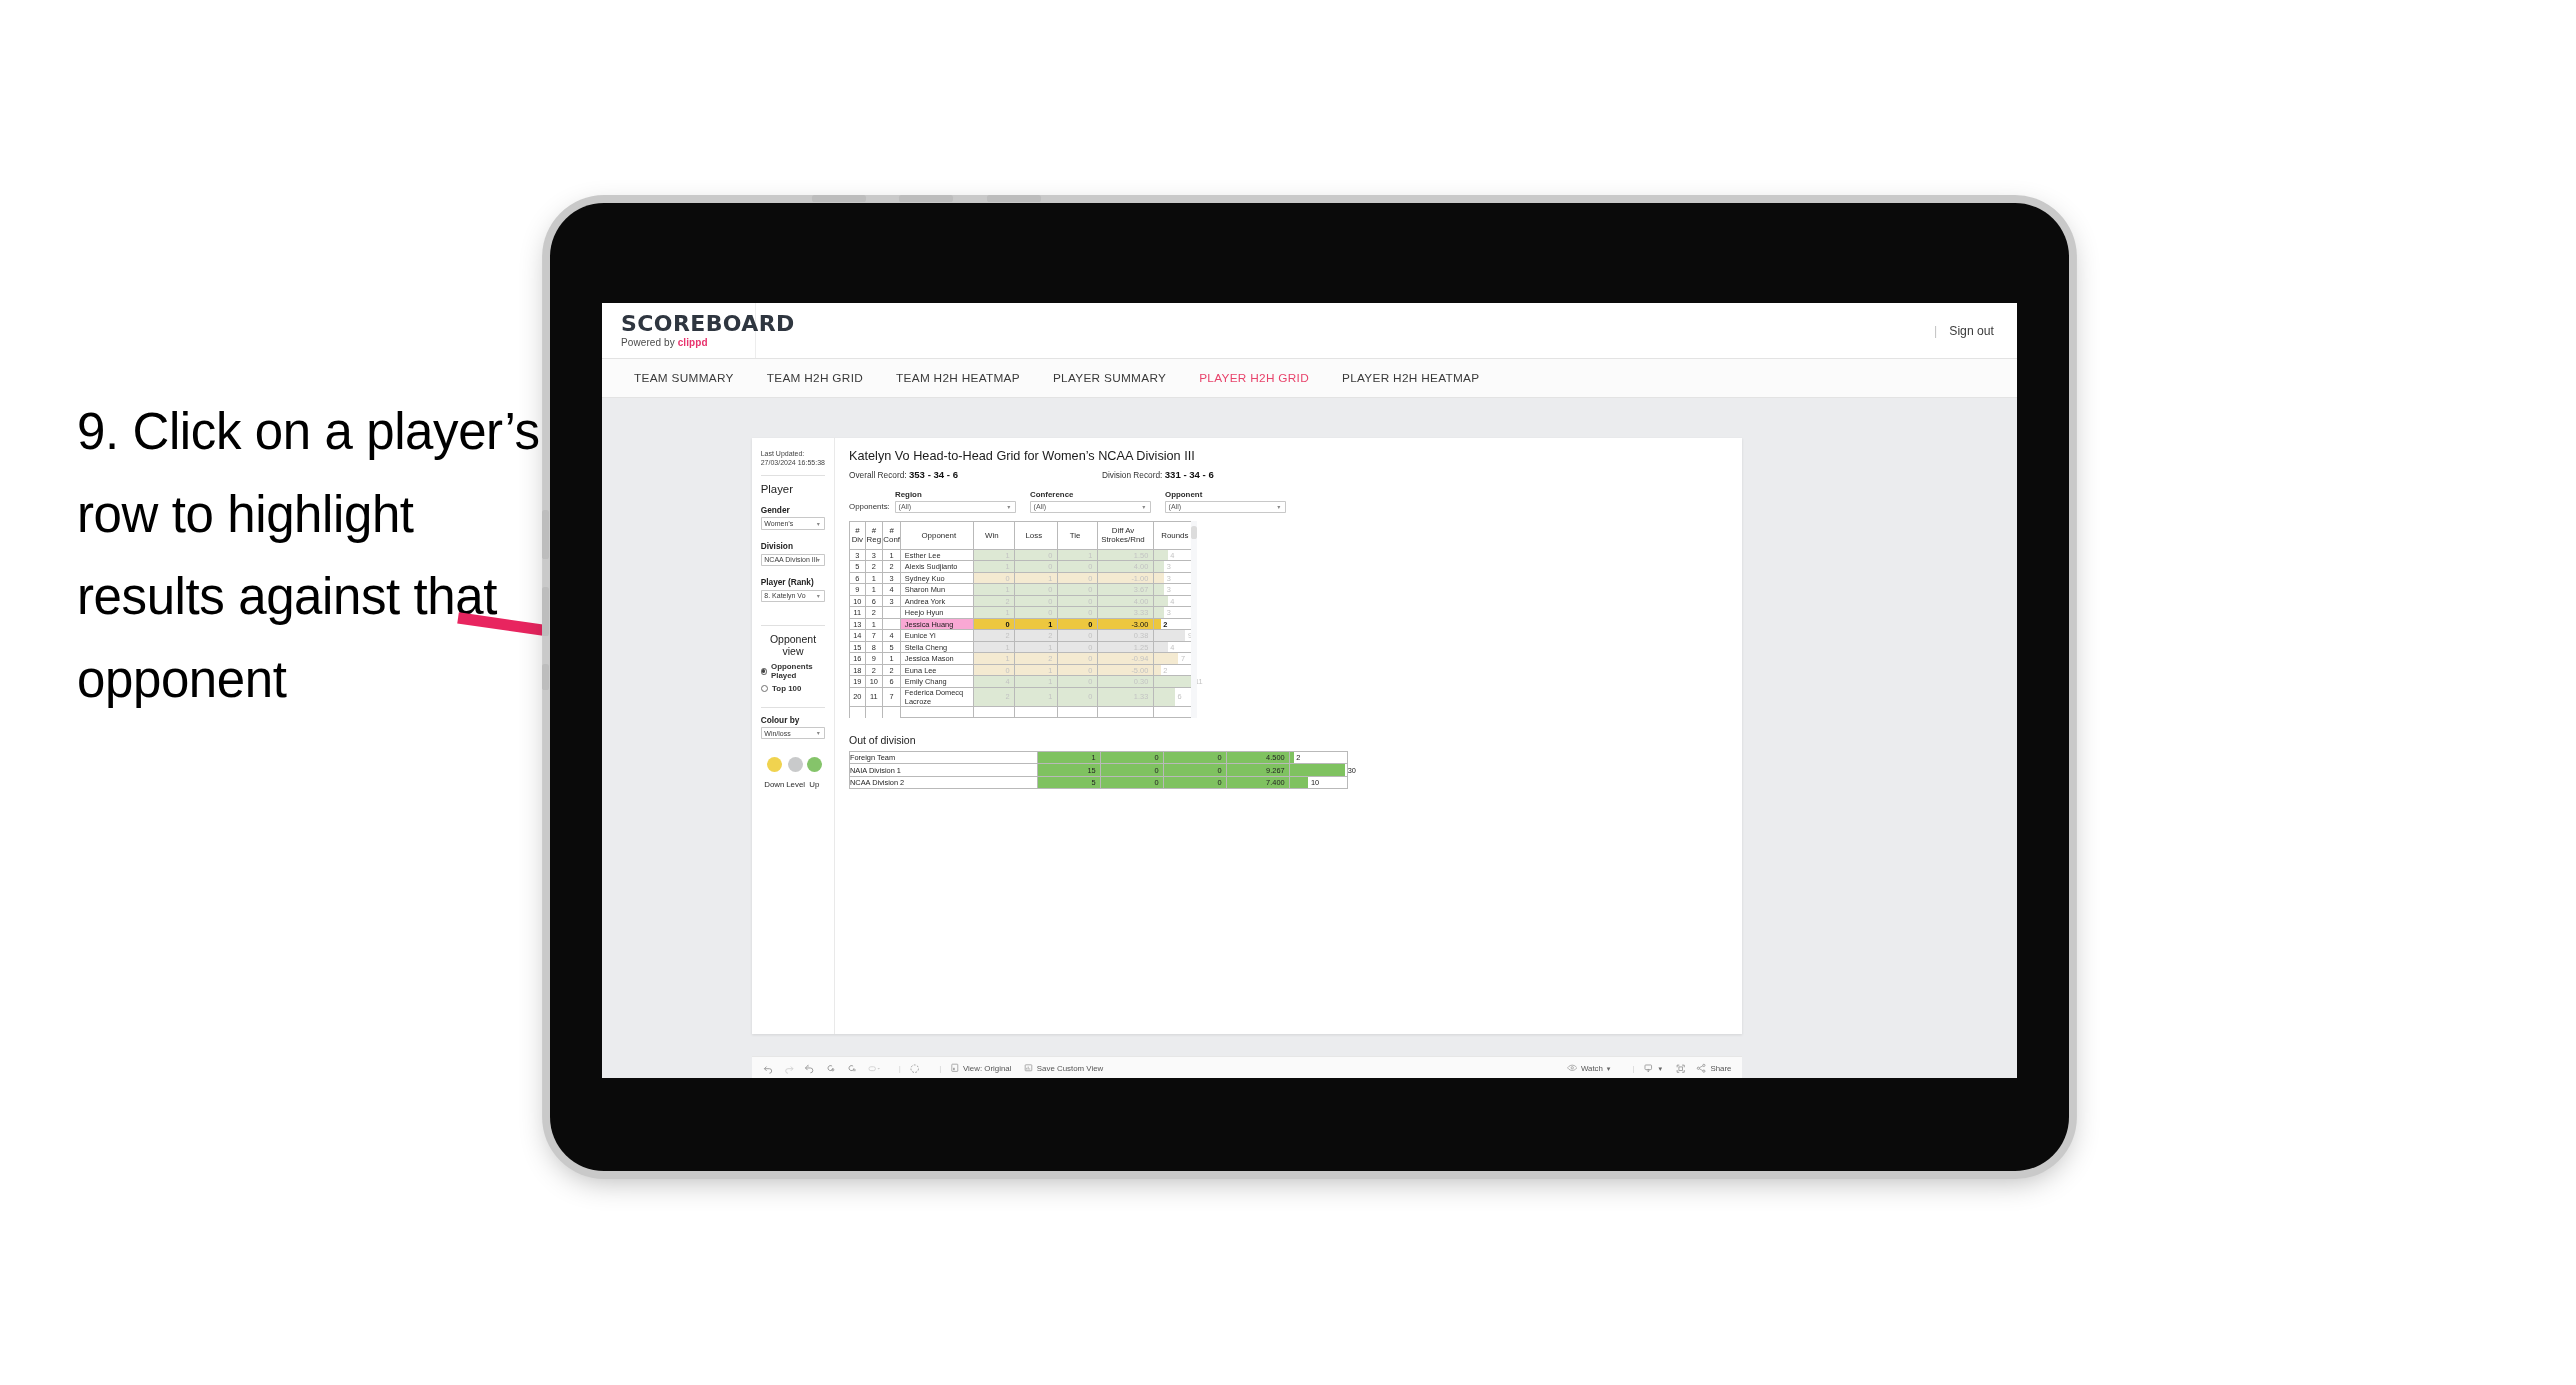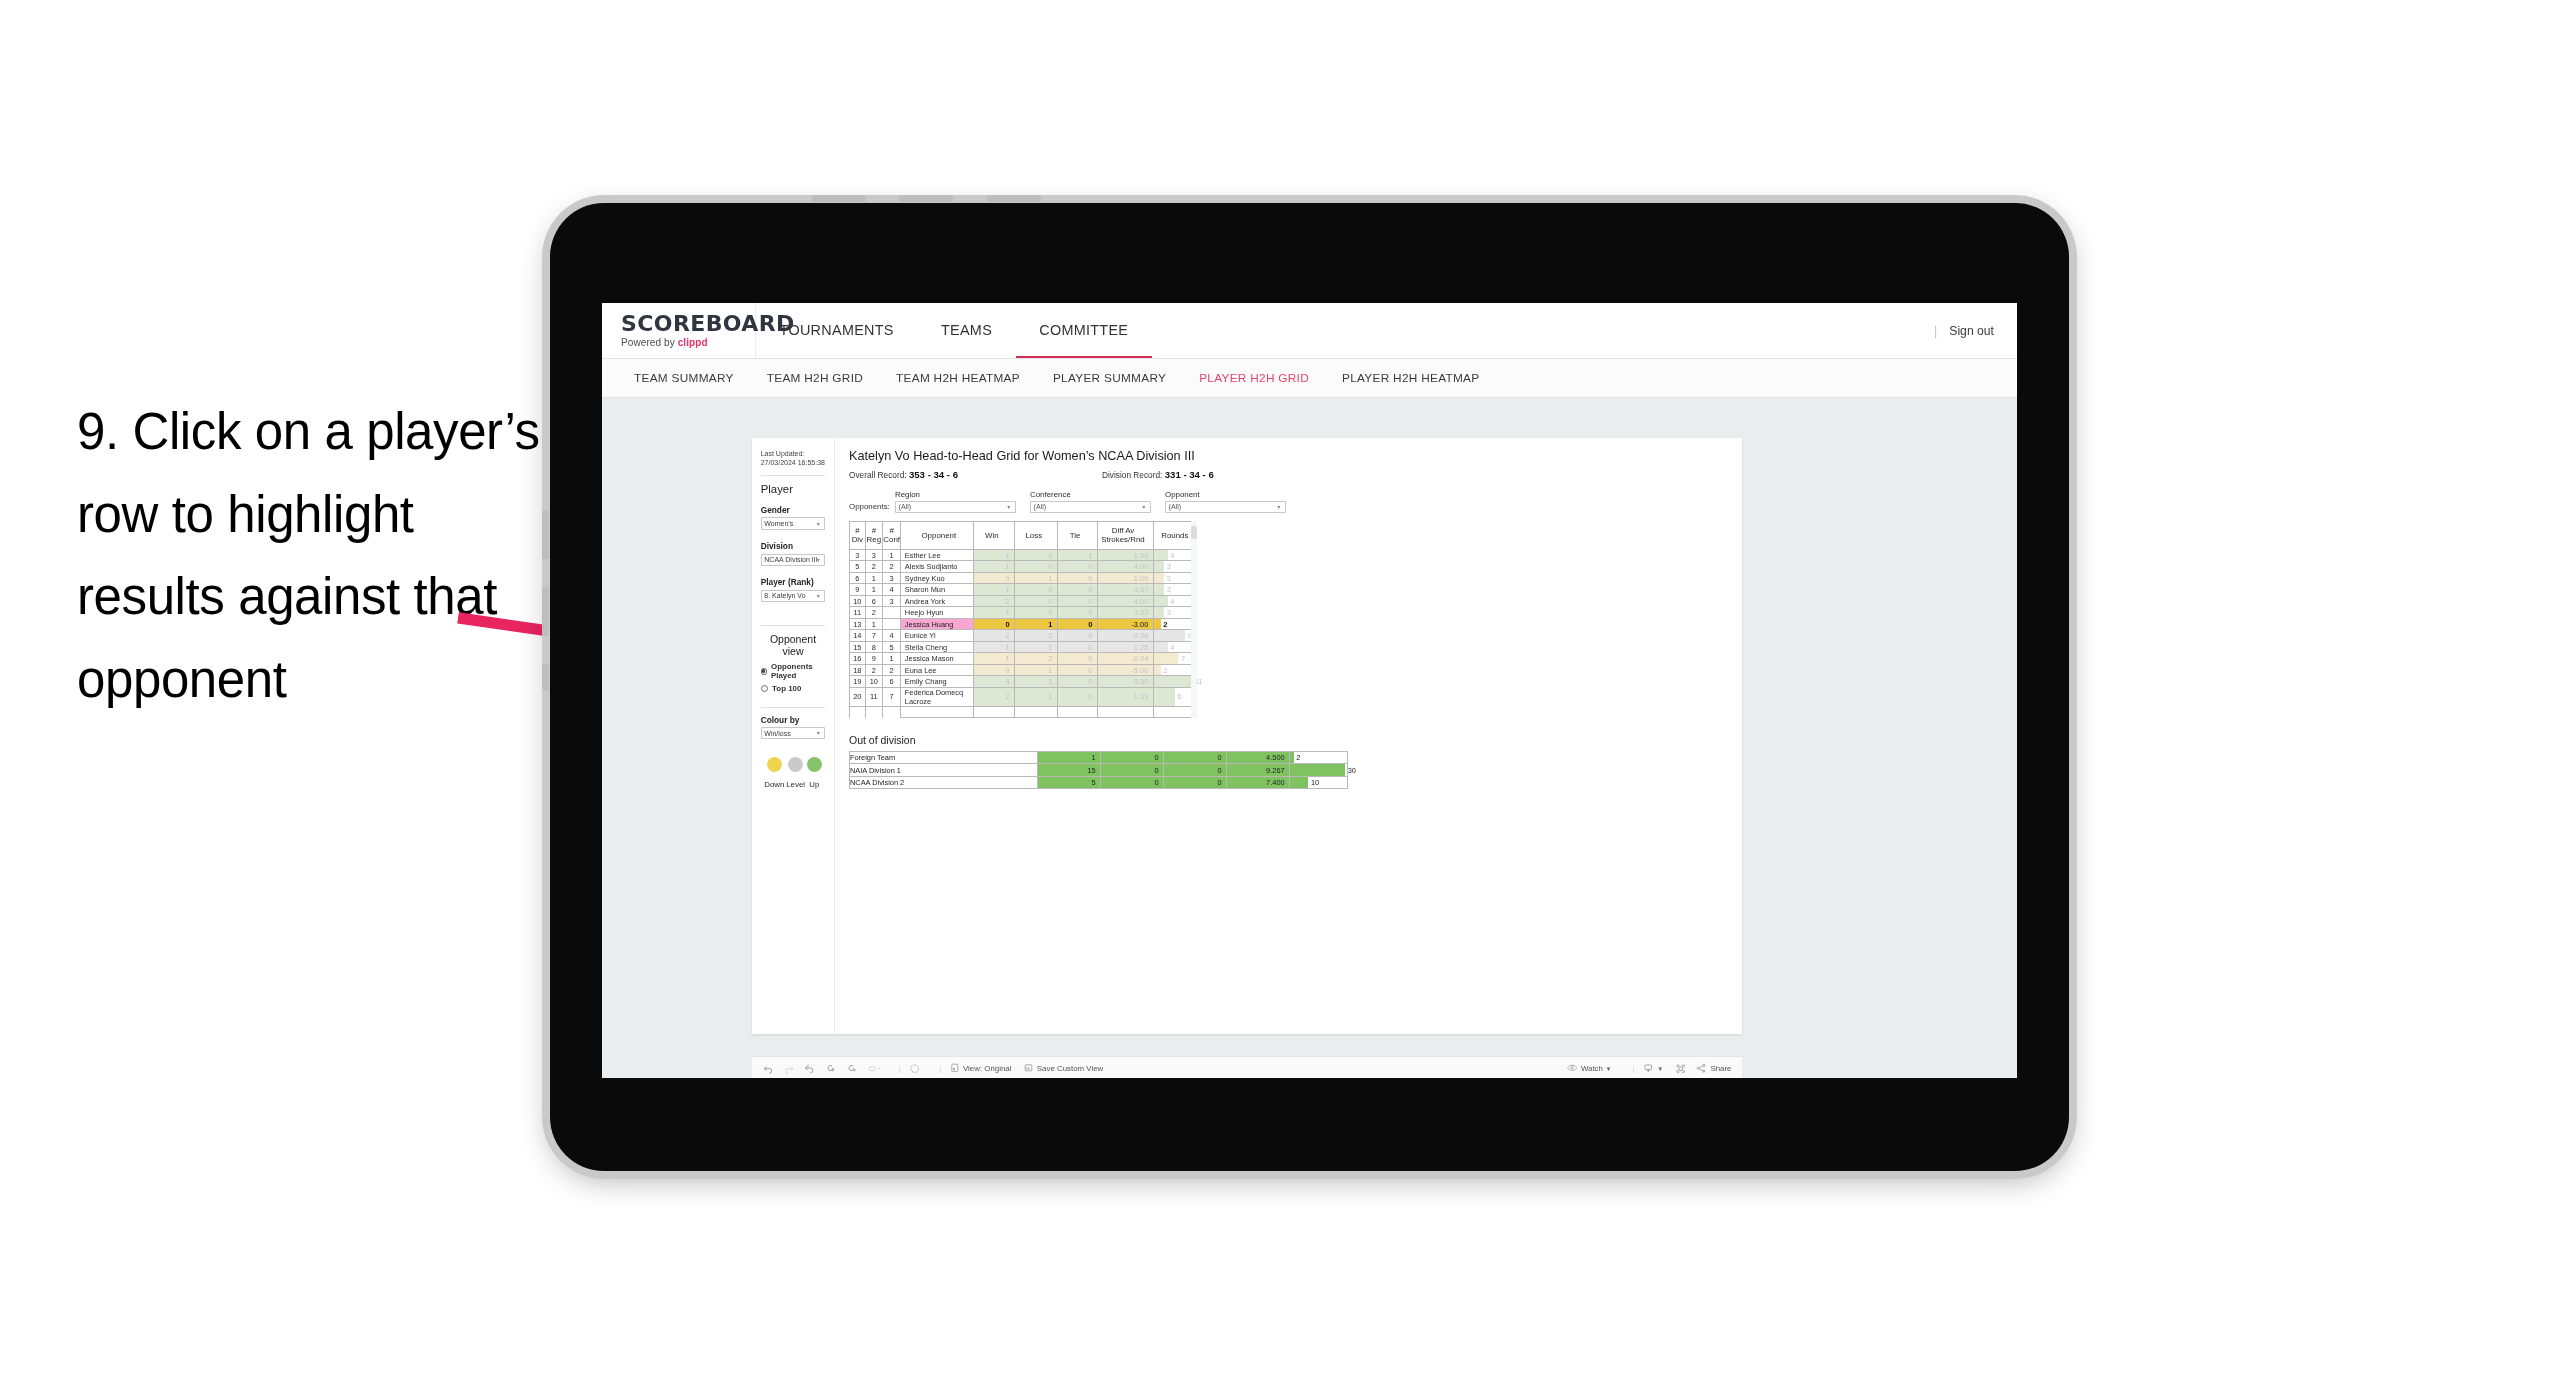--- a/index.html
+++ b/index.html
@@ -110,21 +110,21 @@
 
   
   .viz{flex:1;padding:10.5px 12.2px 0 14px;box-sizing:border-box;position:relative;}
   .viz-title{font-size:12.7px;color:#1b1b1b;margin-bottom:6.1px;}
   .records{display:flex;font-size:8.3px;color:#333;margin-bottom:10.5px;}
   .records .r1{width:253px;}
   .records b{font-size:9.6px;color:#111;}
   .filters{display:flex;align-items:flex-end;font-size:7.9px;color:#333;margin-bottom:7.9px;}
   .filters .lead{padding-bottom:1.7px;margin-right:5.2px;}
   .fgroup{margin-right:14px;}
-  .fgroup .flabel{font-size:7.9px;color:#2c2c2c;margin-bottom:1.7px;}
+  .fgroup .flabel{font-size:7.9px;color:#2c2c2c;margin-bottom:1.7px;font-weight:bold;}
   .fbox{
     width:121px;height:12.2px;border:0.9px solid #c8c8c8;background:#fff;border-radius:0.9px;
     font-size:7px;color:#555;display:flex;align-items:center;padding:0 2.6px;box-sizing:border-box;
     position:relative;cursor:pointer;
   }
   .fbox .cap{position:absolute;right:3.5px;color:#888;font-size:5.2px;}
 
   
   table.grid{border-collapse:collapse;table-layout:fixed;font-size:7.4px;color:#2b2b2b;}
   table.grid td,table.grid th{border:0.9px solid #b9b9b9;padding:0;height:11.5px;box-sizing:border-box;}
@@ -189,25 +189,20 @@
 
   <div id="screen">
 
     <div class="topbar">
       <div class="brand">
         <div class="brand-name">SCOREBOARD</div>
         <div class="brand-sub">
           <span>Powered by</span>
           <b>clippd</b>
         </div>
-      </div>
-      <div class="topnav">
-        <div class="item">TOURNAMENTS</div>
-        <div class="item">TEAMS</div>
-        <div class="item active">COMMITTEE</div>
       </div>
       <div class="topbar-right">
         <span class="divider">|</span>
         <span class="signout">Sign out</span>
       </div>
     </div>
 
     <div class="subnav">
       <div class="item">TEAM SUMMARY</div>
       <div class="item">TEAM H2H GRID</div>

